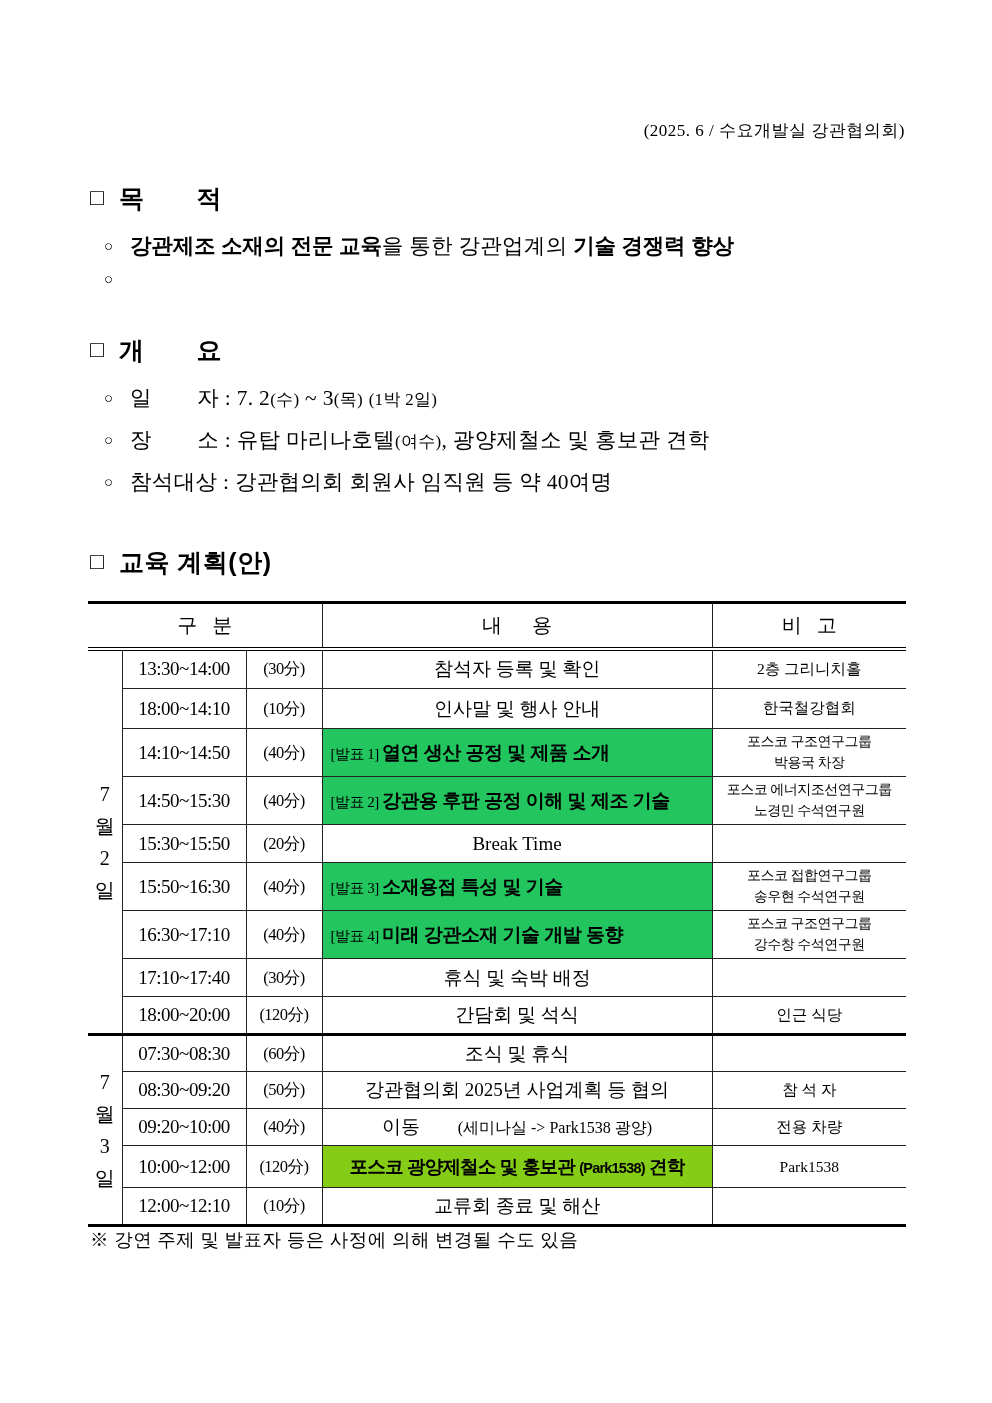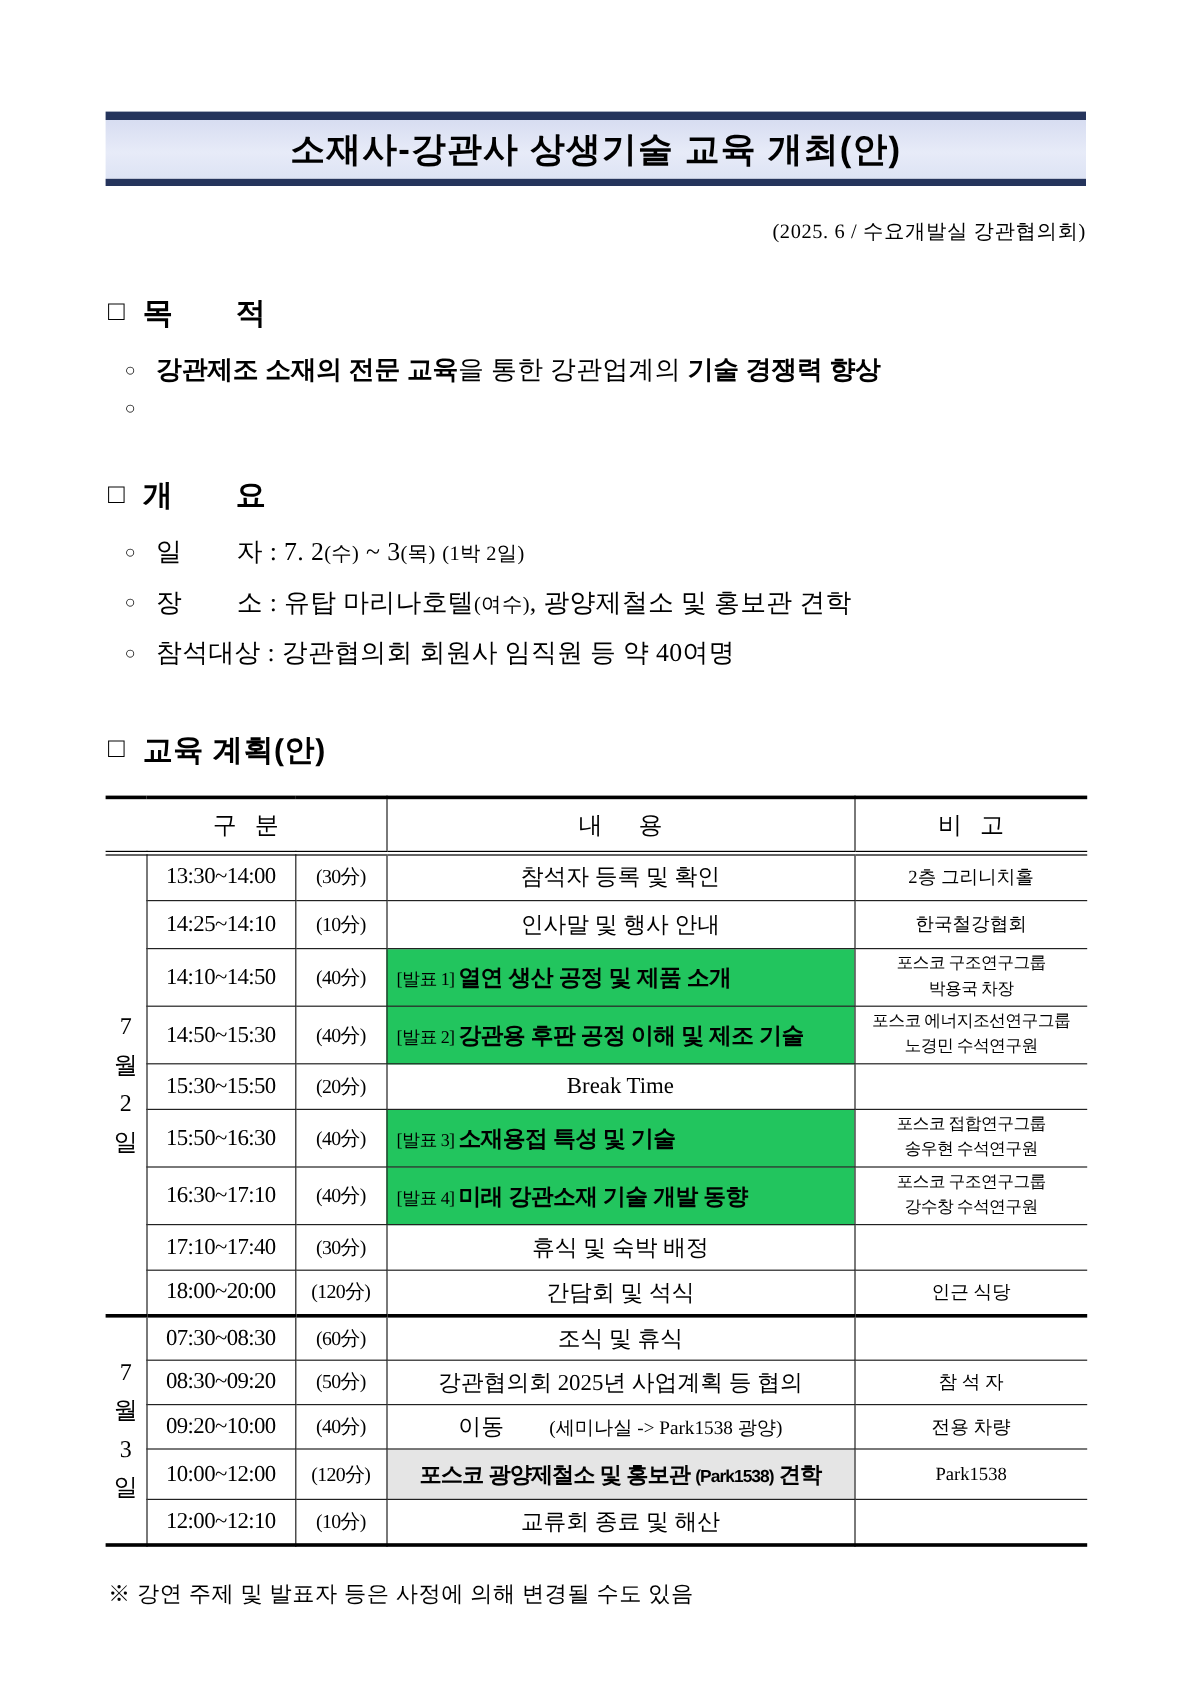--- a/index.html
+++ b/index.html
@@ -53,38 +53,35 @@
   th.first, td.day { border-left:none;margin-left:44px; }
   th.last, td.note { border-right:none; }
   td.day { border-top:none; border-bottom:none; }
   .day-label { white-space:pre-line; text-align:center; font-size:20px; line-height:1.6; }
   td.time { text-align:center; font-size:19px; letter-spacing:-0.5px; }
   td.dur { text-align:center; font-size:16.5px; letter-spacing:-0.5px; }
   td.content { text-align:center; font-size:19px; white-space:nowrap; }
   td.content.talk { text-align:left; padding-left:8px; background:#22c55e; }
   .prefix { font-size:15px; letter-spacing:-0.5px; }
   .ptitle { font-family:"Liberation Sans", sans-serif; font-weight:700; font-size:19px; letter-spacing:-0.5px; }
-  td.content.visit { background:#e5e5e5;margin-left:40px; }
+  td.content.visit { background:#84cc16;margin-left:40px; }
   .btitle { font-family:"Liberation Sans", sans-serif; font-weight:700; font-size:18.5px; letter-spacing:-0.8px; }
   .btitle-sm { font-family:"Liberation Sans", sans-serif; font-weight:700; font-size:14.5px; letter-spacing:-0.8px; }
   .csmall { font-size:16px;margin-left:33px; }
   td.note { text-align:center; font-size:15.5px; white-space:nowrap; }
   .note-line { font-size:14px; line-height:1.45; letter-spacing:-0.5px; }
   tr.day-break td { border-top:3px solid #000; }
 
-  .footnote { margin-top:26px; font-size:18.5px; letter-spacing:0.5px; margin-left:2px; }
+  .footnote { font-size:18.5px; letter-spacing:0.5px; margin-left:2px; }
 </style>
 </head>
 <body>
 
 <div class="doc">
 
-  <div class="title-bar">
-    <span class="title-text">소재사-강관사 상생기술 교육 개최(안)</span>
-  </div>
   <div class="subtitle">(2025. 6 / 수요개발실 강관협의회)</div>
 
   <div class="sec-head head-purpose">
     <span class="sq">□</span>
     <span class="txt">목       적</span>
   </div>
   <div class="bullets">
     <div class="bullet">
       <span class="circ">○</span>
       <p><span class="seg-b">강관제조 소재의 전문 교육</span><span>을 통한 강관업계의 </span><span class="seg-b">기술 경쟁력 향상</span></p>
@@ -139,21 +136,21 @@
 월
 2
 일</div>
           </td>
       <td class="time">13:30~14:00</td>
       <td class="dur">(30分)</td>
       <td class="content">참석자 등록 및 확인</td>
       <td class="note">2층 그리니치홀</td>
     </tr>
     <tr style="height:40px">
-      <td class="time">14:25~14:10</td>
+      <td class="time">18:00~14:10</td>
       <td class="dur">(10分)</td>
       <td class="content">인사말 및 행사 안내</td>
       <td class="note">한국철강협회</td>
     </tr>
     <tr style="height:48px">
       <td class="time">14:10~14:50</td>
       <td class="dur">(40分)</td>
       <td class="content talk"><span class="prefix">[발표 1] </span><span class="ptitle">열연 생산 공정 및 제품 소개</span></td>
       <td class="note">
             <div class="note-line">포스코 구조연구그룹</div>

